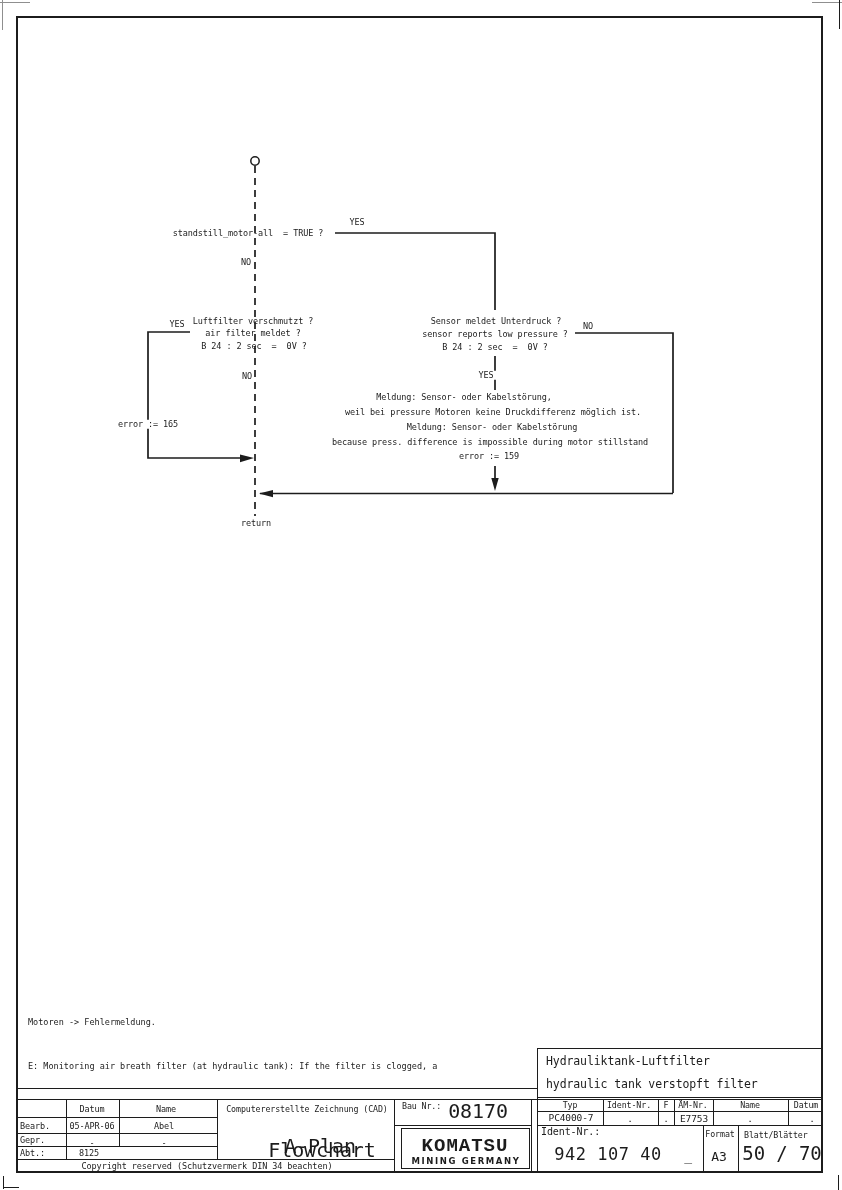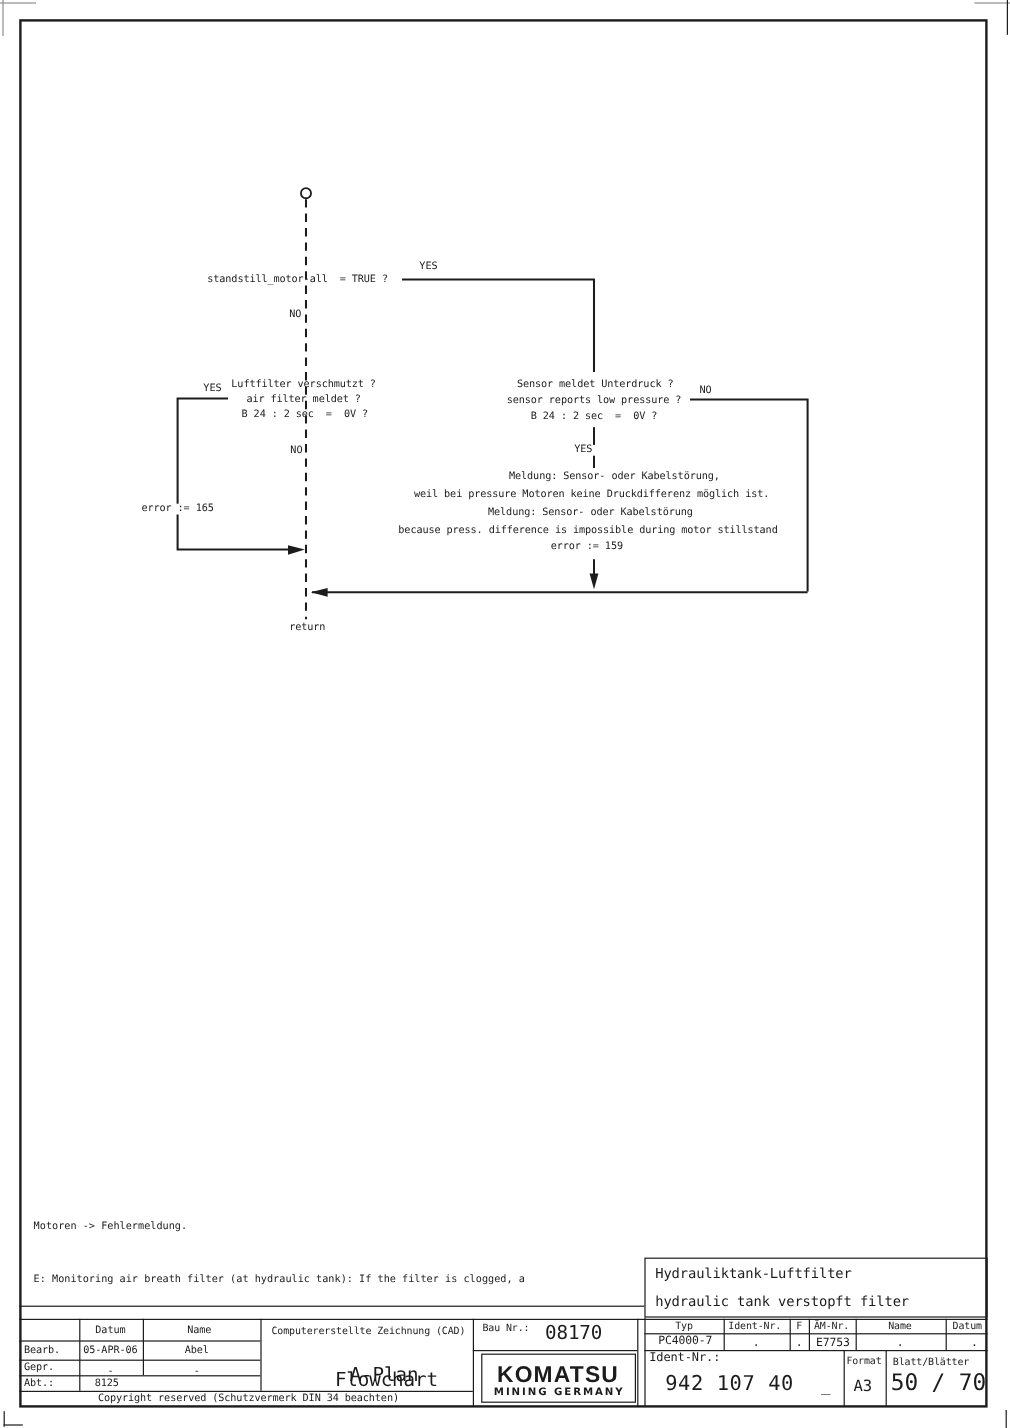--- a/index.html
+++ b/index.html
@@ -12,24 +12,24 @@
   .c{transform:translate(-50%,-50%);}
   .l{transform:translate(0,-50%);}
   .mask{background:#fff;padding:0 3px;}
   .hl{position:absolute;background:#1c1c1c;height:1.3px;}
   .vl{position:absolute;background:#1c1c1c;width:1.3px;}
   .gray{background:#8f8f8f;}
   .box{position:absolute;border:1.5px solid #1c1c1c;box-sizing:border-box;}
   .fs9{font-size:9.5px;}
   .fs11{font-size:11.5px;}
   .fs13{font-size:13px;}
-  .fs16{font-size:16px;}
+  .fs16{font-size:20px;}
   .fs17{font-size:17px;letter-spacing:0.5px;}
   .fs19{font-size:19px;}
-  .brand{font-family:Liberation Sans, sans-serif;font-weight:bold;font-size:19px;letter-spacing:1px;}
+  .brand{font-family:Liberation Mono, monospace;font-weight:bold;font-size:19px;letter-spacing:1px;}
   .brandsub{font-family:"DejaVu Sans",sans-serif;font-weight:bold;font-size:8.5px;letter-spacing:1.6px;}
   .notes{position:absolute;left:28px;top:985px;font-size:8.5px;line-height:14.8px;white-space:pre;}
 </style>
 </head>
 <body>
 
 <div class="page">
 
   <div class="hl gray" style="left:0;top:2px;width:30px"></div>
   <div class="vl gray" style="left:2px;top:0;height:30px"></div>
@@ -69,21 +69,21 @@
   <div class="t c" style="left:177px;top:324px">YES</div>
   <div class="t c" style="left:247px;top:376px">NO</div>
   <div class="t c mask" style="left:148px;top:424px">error := 165</div>
 
   <div class="t c" style="left:496px;top:321px">Sensor meldet Unterdruck ?</div>
   <div class="t c" style="left:495px;top:334px">sensor reports low pressure ?</div>
   <div class="t c" style="left:495px;top:347px">B 24 : 2 sec  =  0V ?</div>
   <div class="t c" style="left:588px;top:326px">NO</div>
   <div class="t c mask" style="left:486px;top:375px">YES</div>
 
-  <div class="t c" style="left:512px;top:397px">Meldung: Sensor- oder Kabelstörung,</div>
+  <div class="t c" style="left:464px;top:397px">Meldung: Sensor- oder Kabelstörung,</div>
   <div class="t c" style="left:493px;top:412px">weil bei pressure Motoren keine Druckdifferenz möglich ist.</div>
   <div class="t c" style="left:492px;top:427px">Meldung: Sensor- oder Kabelstörung</div>
   <div class="t c" style="left:490px;top:442px">because press. difference is impossible during motor stillstand</div>
   <div class="t c" style="left:489px;top:456px">error := 159</div>
 
   <div class="t c" style="left:256px;top:523px">return</div>
 
   <div class="notes">
     <div>Motoren -&gt; Fehlermeldung.</div>
     <div>E: Monitoring air breath filter (at hydraulic tank): If the filter is clogged, a</div>

